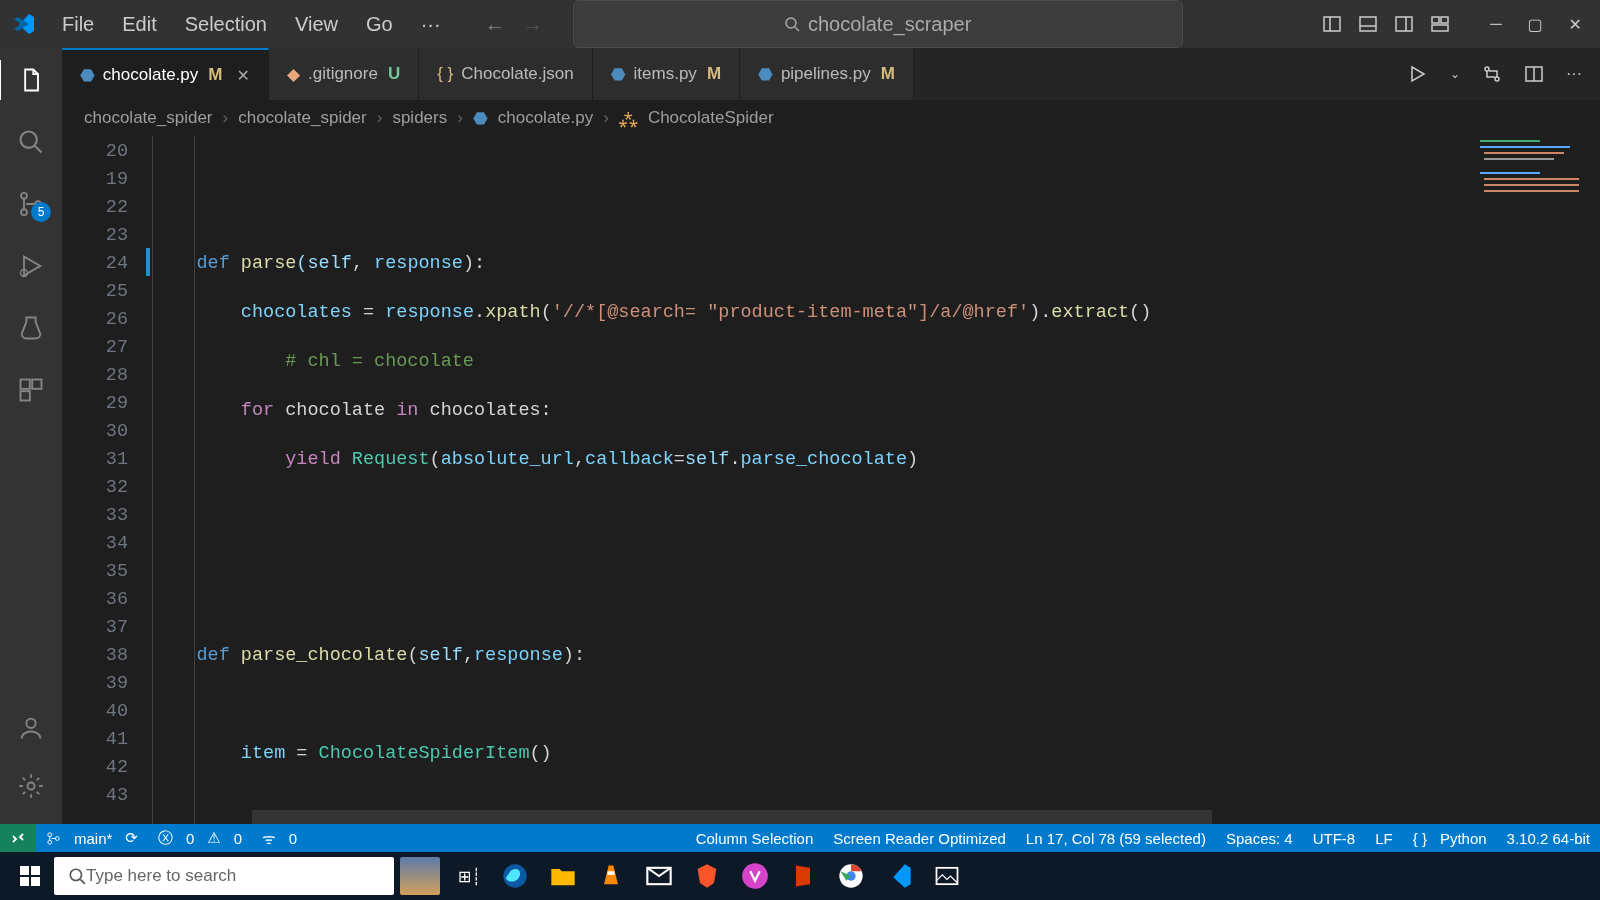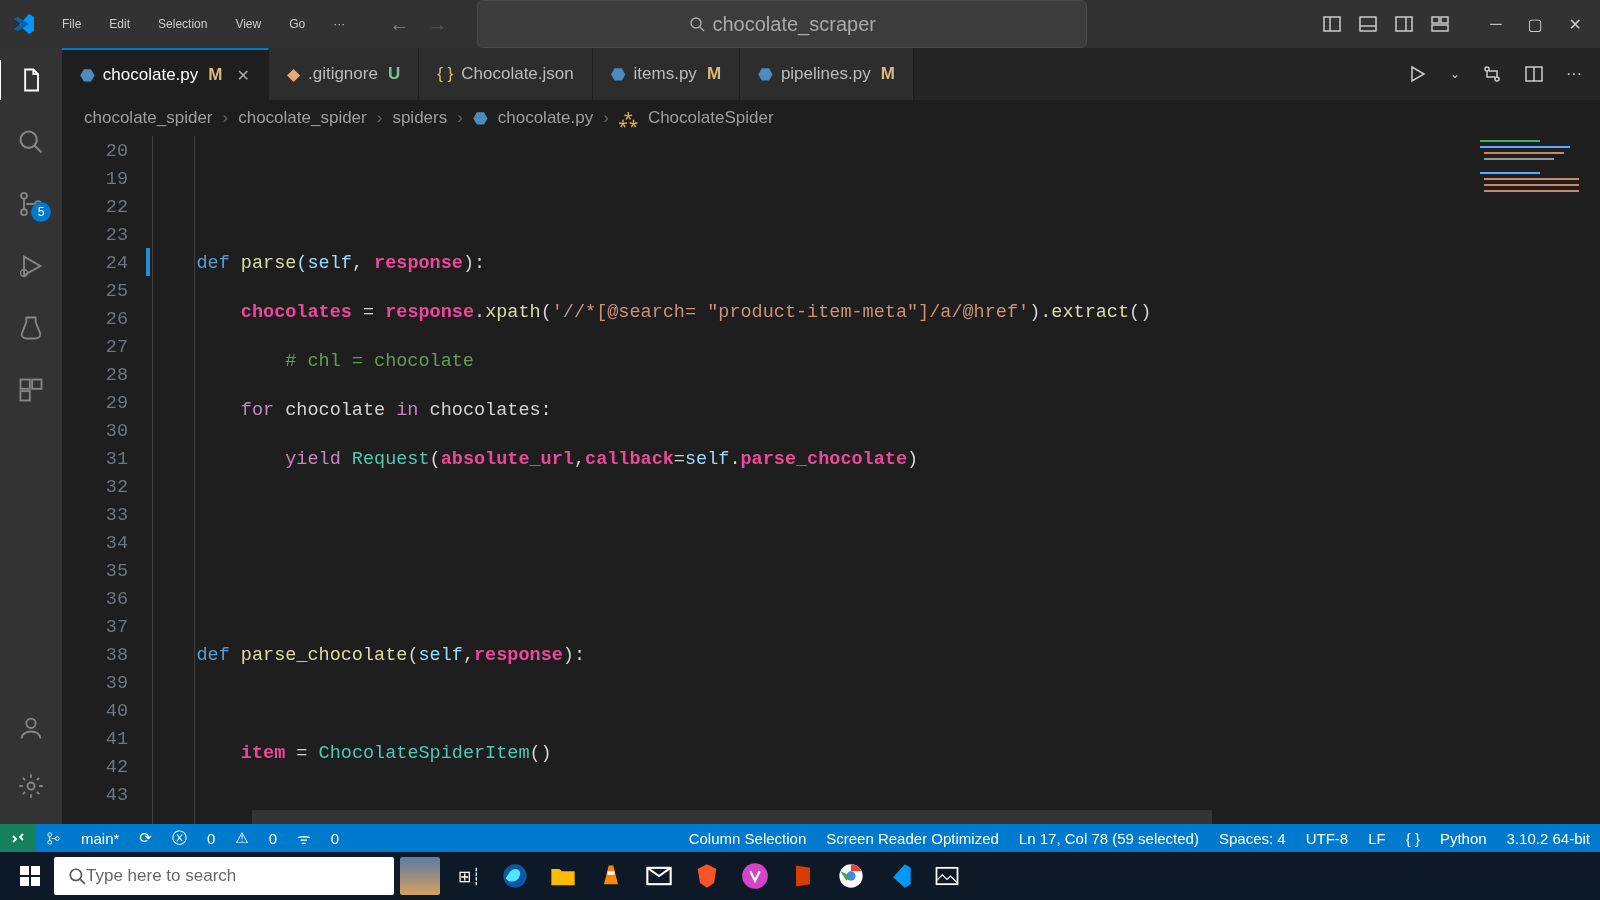--- a/index.html
+++ b/index.html
@@ -19,21 +19,21 @@
   padding: 0 8px;
   gap: 4px;
 }
 .vscode-icon {
   width: 24px;
   height: 24px;
   margin: 0 10px 0 4px;
 }
 .menu-item {
   padding: 6px 12px;
-  font-size: 12px;
+  font-size: 20px;
   color: #cccccc;
   cursor: pointer;
 }
 .nav-arrows { display: flex; gap: 18px; margin-left: 28px; }
 .nav-arrow { color: #888; font-size: 20px; }
 .search-box {
   flex: 0 0 610px;
   margin-left: 26px;
   height: 48px;
   background: #3c3c3c;
@@ -142,21 +142,21 @@
   background: #404040;
 }
 .kw { color: #569cd6; }
 .kw2 { color: #c586c0; }
 .fn { color: #dcdcaa; }
 .cls { color: #4ec9b0; }
 .str { color: #ce9178; }
 .cmt { color: #6a9955; }
 .self { color: #9cdcfe; }
 .op { color: #d4d4d4; }
-.var { color: #ec4899; font-weight: bold; }
+.var { color: #7dd3fc; }
 .minimap {
   position: absolute;
   right: 14px;
   top: 0;
   width: 110px;
   height: 100%;
 }
 .hscroll {
   position: absolute;
   left: 100px; bottom: 0;
@@ -167,21 +167,21 @@
 }
 .statusbar {
   height: 28px;
   background: #007acc;
   display: flex;
   align-items: center;
   font-size: 15px;
   color: #fff;
 }
 .sb-remote { background: #16825d; height: 100%; display:flex; align-items:center; padding: 0 10px; }
-.sb-item { padding: 0 10px; display:flex; align-items:center; gap:20px;}
+.sb-item { padding: 0 10px; display:flex; align-items:center; gap:13px;}
 .sb-right { margin-left: auto; display:flex; }
 .taskbar {
   height: 48px;
   background: #0d1926;
   display: flex;
   align-items: center;
   padding: 0 6px;
 }
 .start-btn { width: 48px; display:flex; justify-content:center; color:#fff;}
 .win-search {

